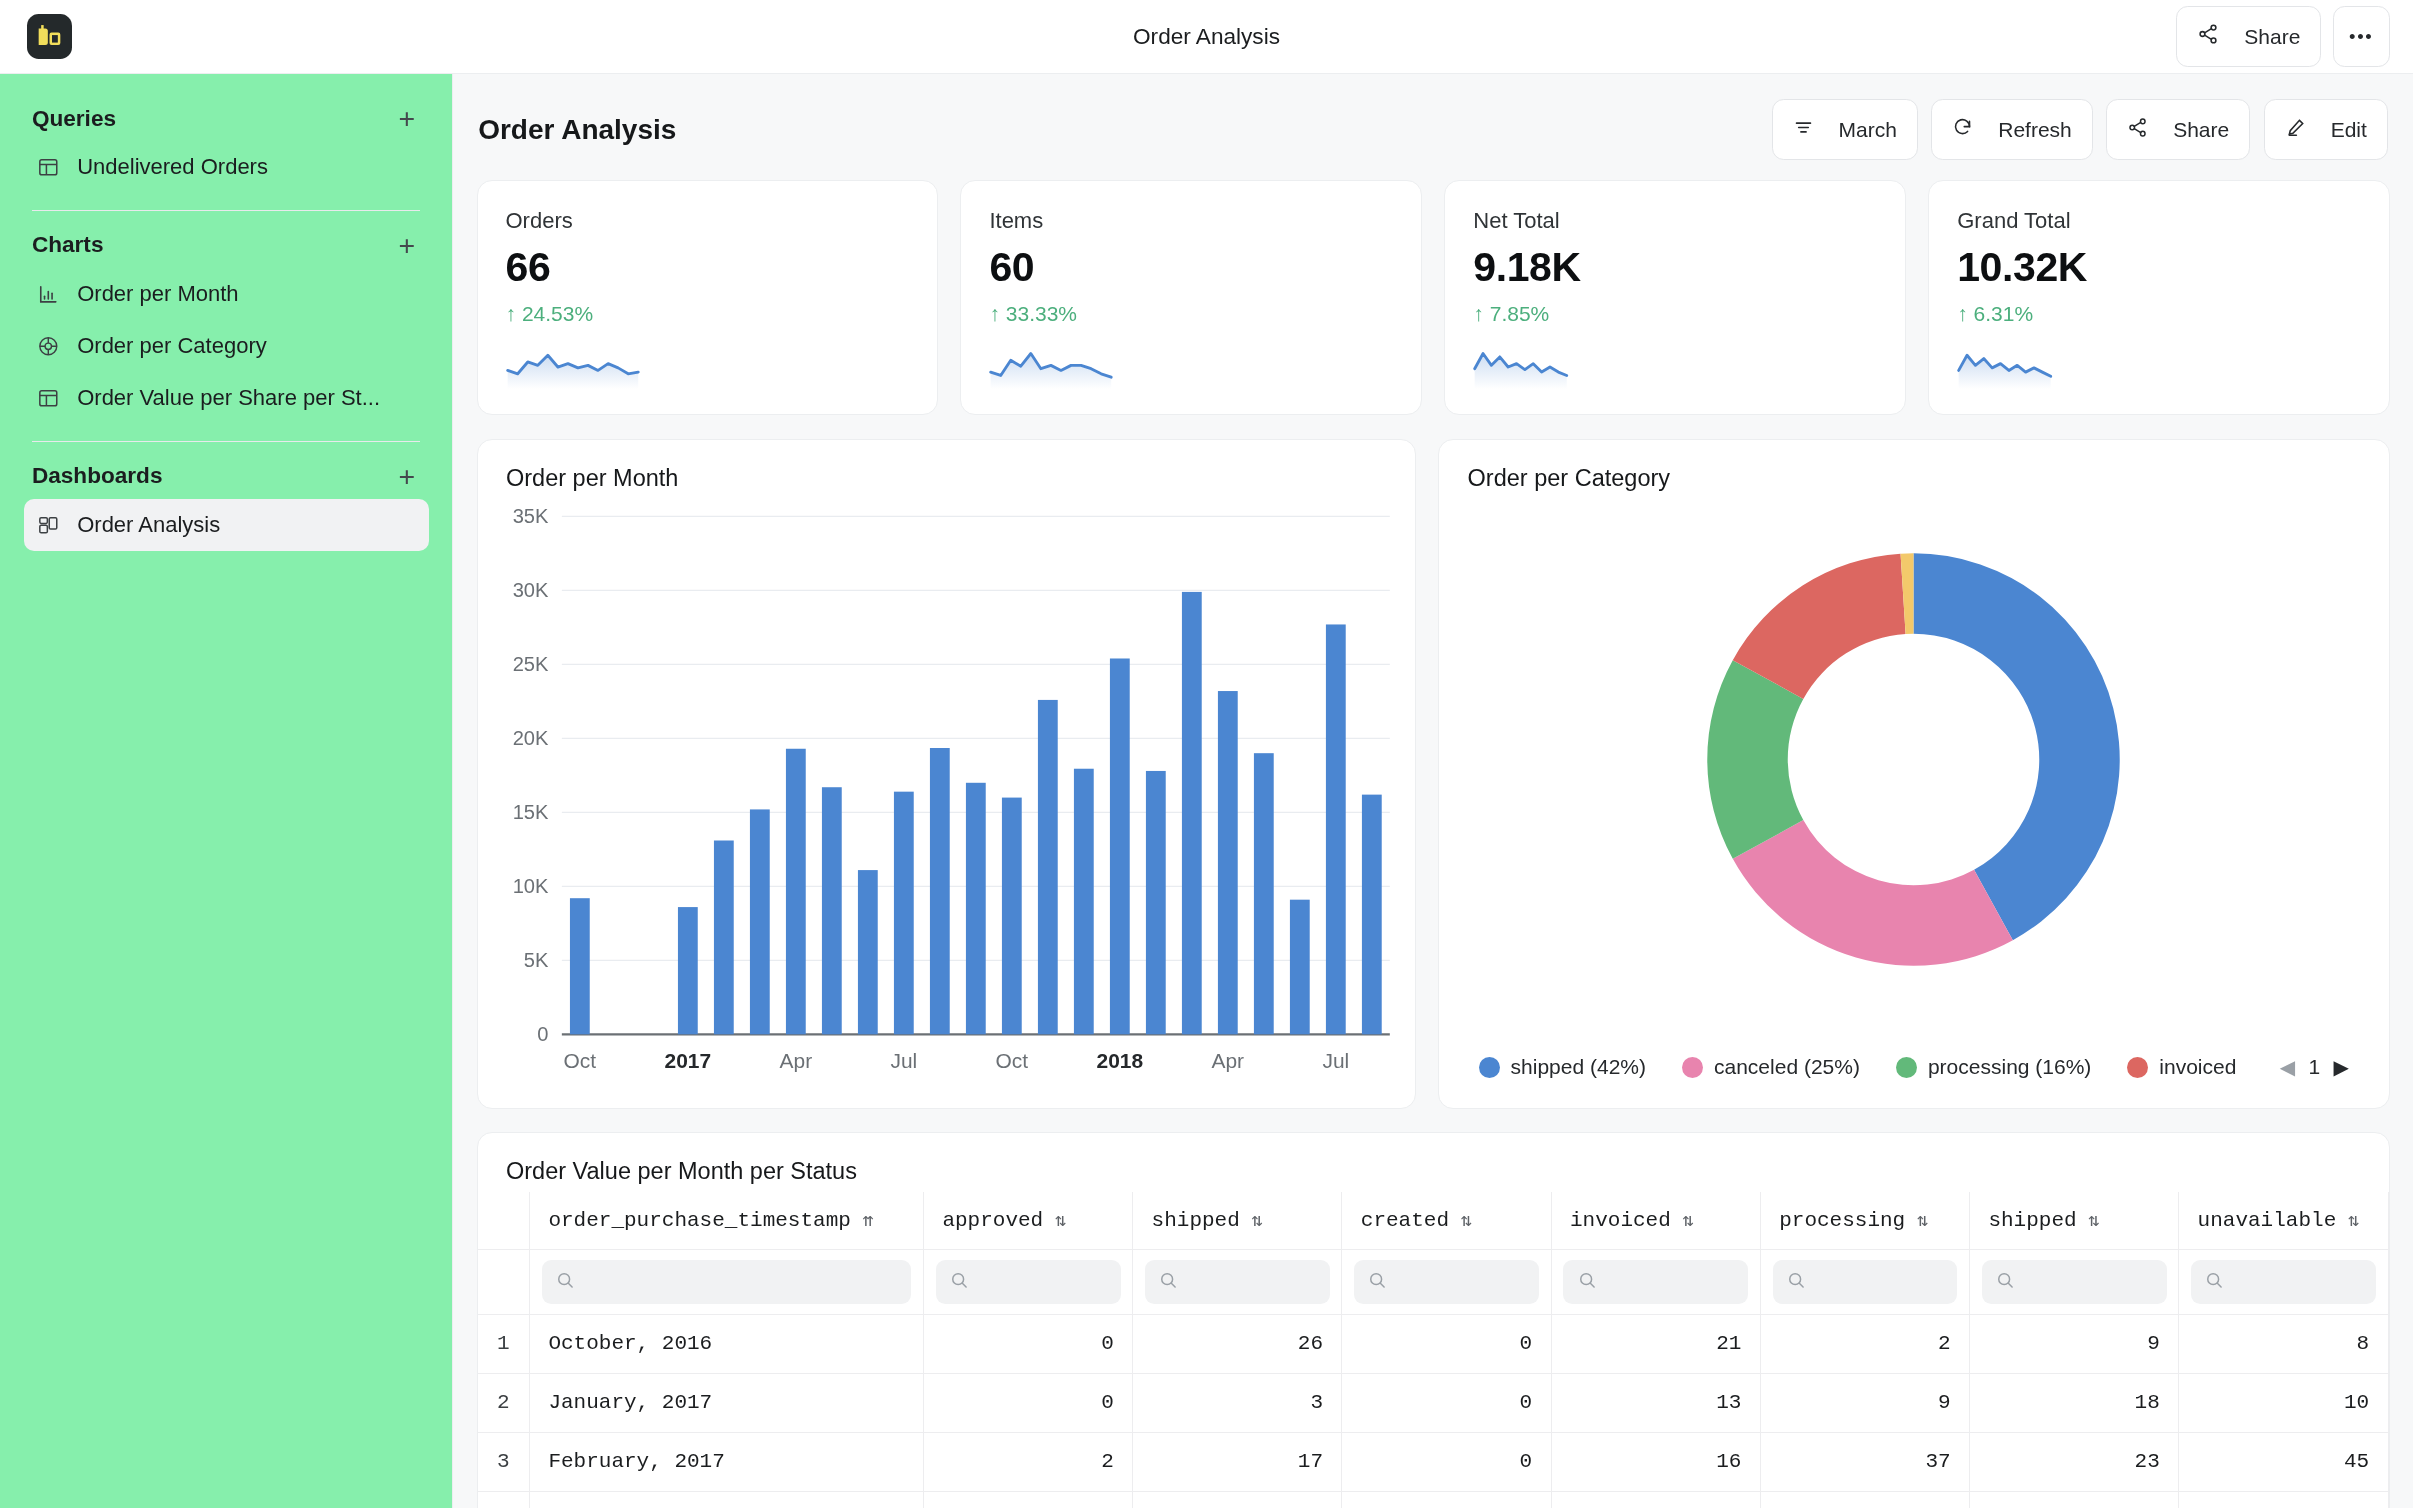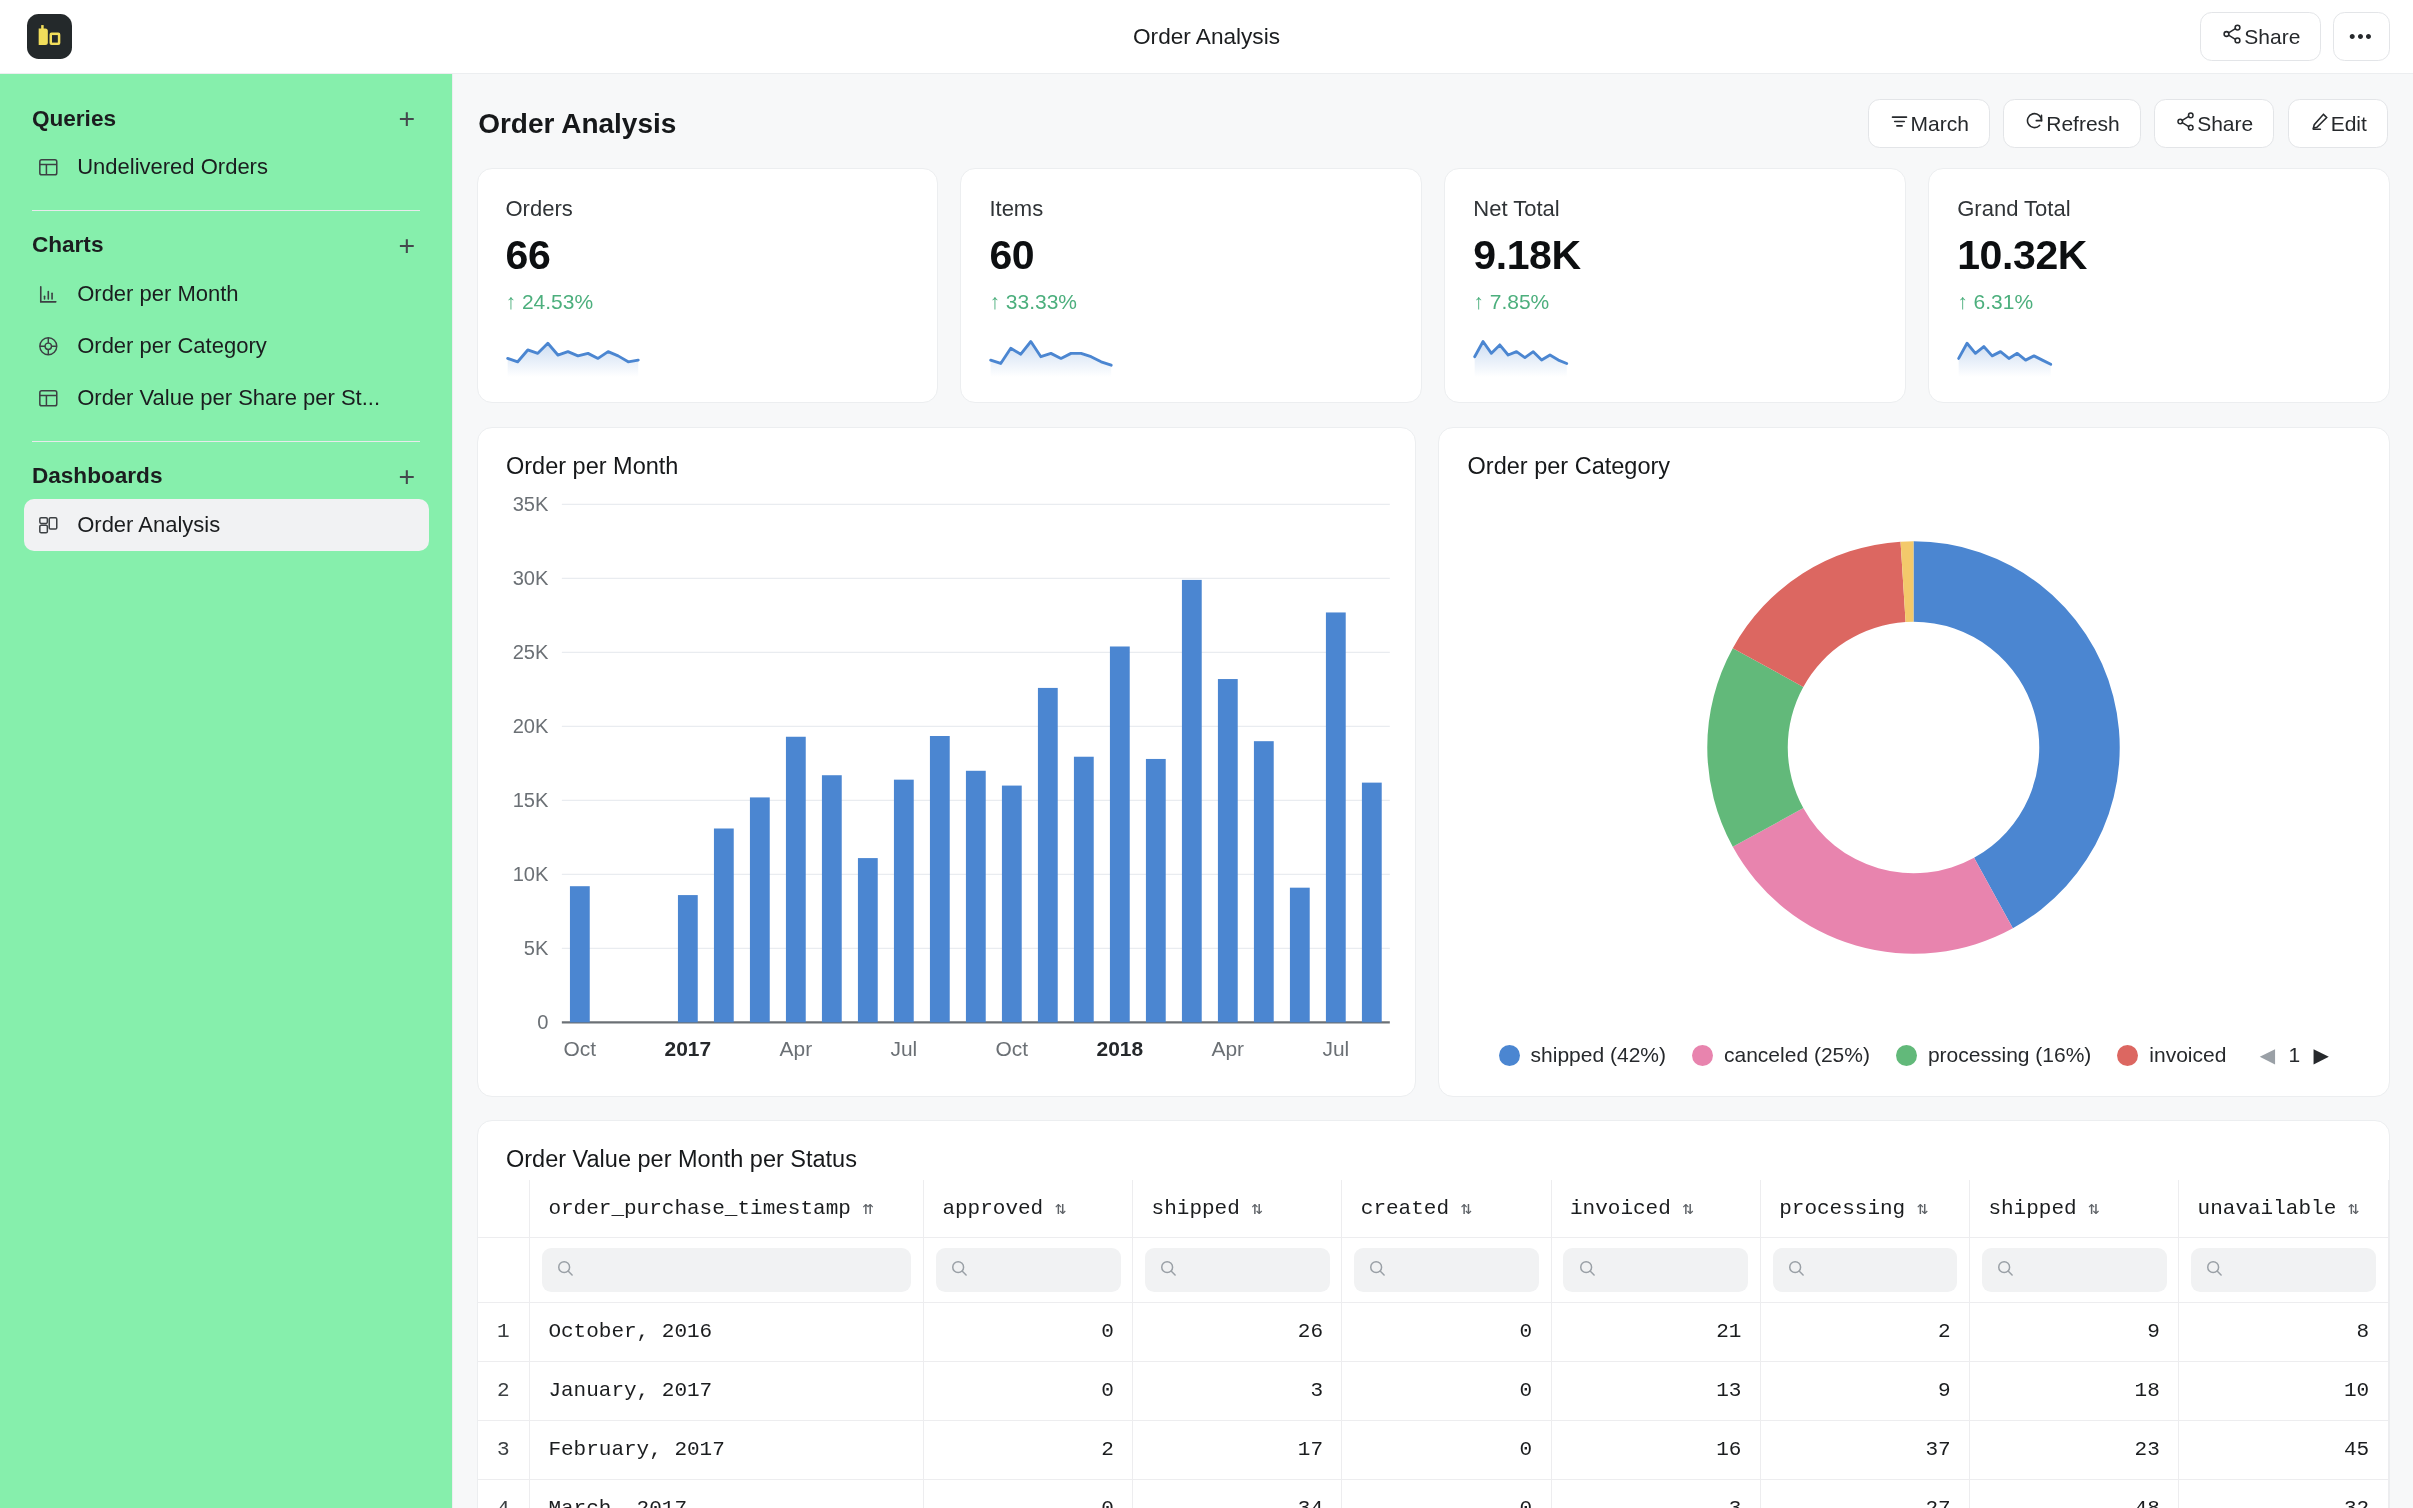--- a/index.html
+++ b/index.html
@@ -20,22 +20,22 @@
   .logo {
     width: 45px; height: 45px; border-radius: 11.7px; background: #24292b;
     display: flex; align-items: center; justify-content: center; margin-left: 3.4px;
   }
   .topbar-title {
     position: absolute; left: 0; right: 0; text-align: center;
     font-size: 22.6px; color: #1b1d1f; font-weight: 400; pointer-events: none;
   }
   .topbar-right { margin-left: auto; display: flex; align-items: center; gap: 11.7px; }
   .btn {
-    height: 49px; border: 0.8px solid #e3e5e8; border-radius: 11.7px; background: #fff;
-    display: flex; align-items: center; gap: 1px; padding: 0 20px;
+    height: 61px; border: 0.8px solid #e3e5e8; border-radius: 11.7px; background: #fff;
+    display: flex; align-items: center; gap: 25px; padding: 0 20px;
     font-size: 21px; color: #26292c; cursor: pointer; white-space: nowrap;
   }
   .btn.icon-only { padding: 0 15px; }
 
   
   .body { flex: 1; display: flex; min-height: 0; }
 
   
   .sidebar {
     width: 453px; flex: 0 0 453px; background: #86efac; padding: 22px 23.5px 0 23.5px;
@@ -79,21 +79,21 @@
   .chart-row { display: flex; gap: 22.6px; margin-top: 23.5px; }
   .card {
     background: #fff; border: 0.8px solid #eceef0; border-radius: 15px;
   }
   .card-title { font-size: 23.5px; color: #16181a; padding: 25px 28.5px 6.7px 28.5px; font-weight: 400; }
   .card-bar { width: 939px; flex: 0 0 939px; height: 670px; }
   .card-donut { flex: 1; height: 670px; position: relative; }
 
   .legend {
     position: absolute; left: 0; right: 0; bottom: 28.5px;
-    display: flex; align-items: center; justify-content: center; gap: 26px;
+    display: flex; align-items: center; justify-content: center; gap: 36px;
     padding: 0 25px; overflow: hidden;
   }
   .legend-item { display: flex; align-items: center; gap: 11px; font-size: 21px; color: #26292c; white-space: nowrap; }
   .dot { width: 21px; height: 21px; border-radius: 50%; flex: 0 0 21px; }
   .legend-trunc { max-width: 113px; overflow: hidden; }
   .pager { display: flex; align-items: center; gap: 13.4px; margin-left: 3.4px; font-size: 21px; color: #26292c; }
   .pg-arrow { color: #9aa0a6; font-size: 20px; cursor: pointer; }
   .pg-arrow.on { color: #26292c; }
 
   

